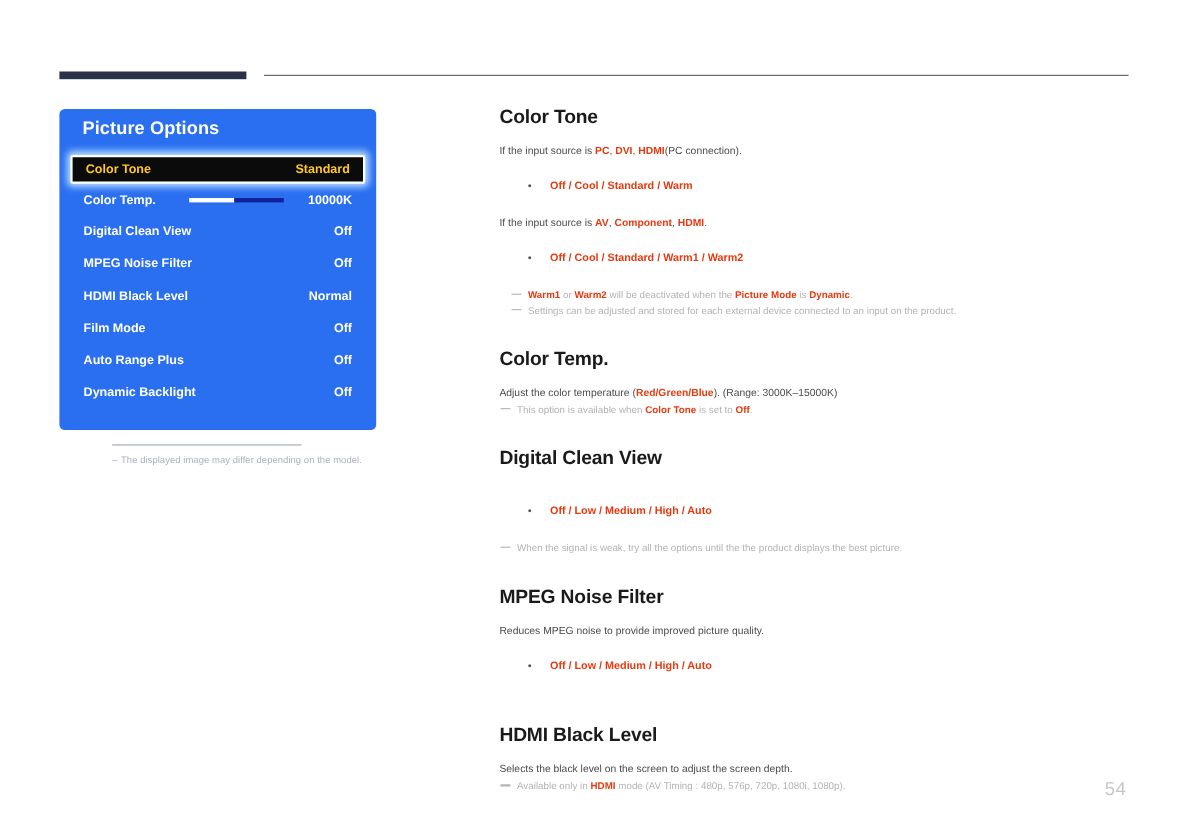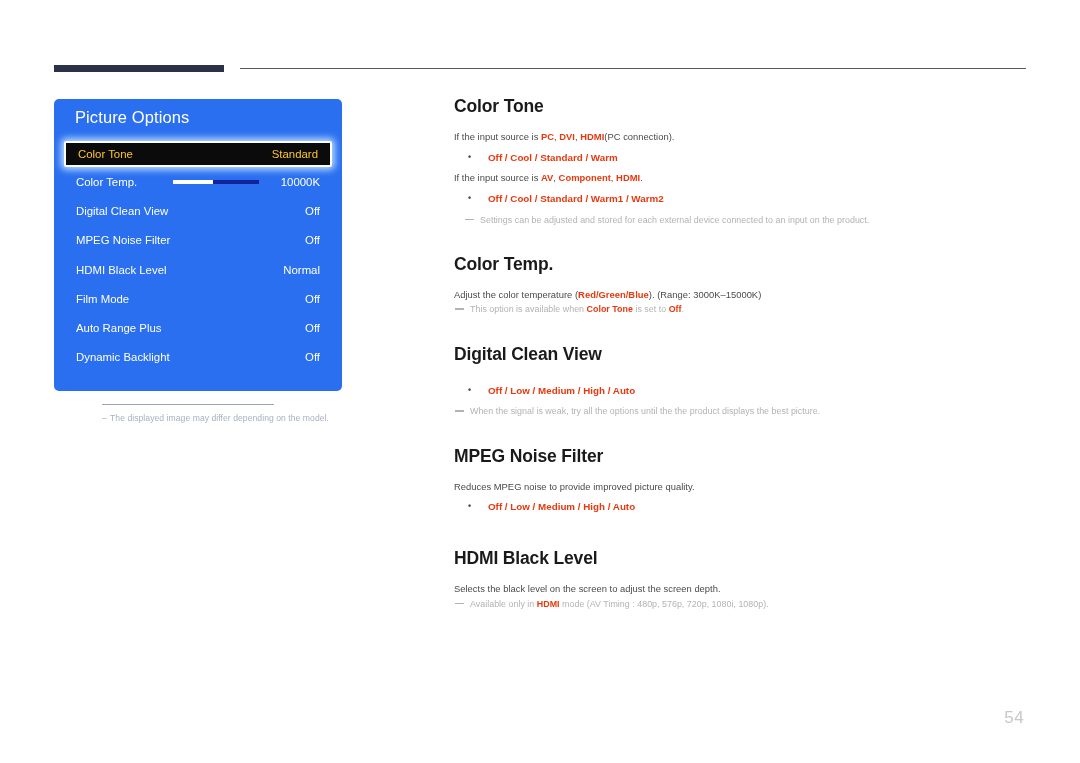--- a/index.html
+++ b/index.html
@@ -45,20 +45,21 @@
   .osd-panel {
     position: absolute;
     left: 54px;
     top: 99px;
     width: 288px;
     height: 292px;
     background: #2a6ff0;
     border-radius: 5px;
     box-sizing: border-box;
     padding: 0;
+    font-weight: bold;
   }
   .osd-title {
     position: absolute;
     left: 21px;
     top: 9px;
     font-size: 16.5px;
     color: #ffffff;
     letter-spacing: .1px;
   }
   .osd-list {
@@ -166,21 +167,21 @@
     margin: 0;
     font-size: 9.4px;
     color: #4a4a4a;
     line-height: 1.55;
     letter-spacing: .02px;
   }
   .em { color: #e8380d; font-weight: bold; }
   .sep { color: #4a4a4a; font-weight: normal; }
 
   ul.opts {
-    margin: 4px;
+    margin: 16px;
     padding: 0;
     list-style: none;
   }
   ul.opts li {
     position: relative;
     padding-left: 30px;
     font-size: 9.8px;
     line-height: 1.9;
     color: #e8380d;
     font-weight: bold;
@@ -307,20 +308,21 @@
   <h2 class="sec-title">Color Tone</h2>
   <div class="gap-md"></div>
   <p class="body"><span>If the input source is </span><span class="em">PC</span><span class="sep">, </span><span class="em">DVI</span><span class="sep">, </span><span class="em">HDMI</span><span>(PC connection).</span></p>
   <ul class="opts">
     <li><span>Off / Cool / Standard / Warm</span></li>
   </ul>
   <p class="body"><span>If the input source is </span><span class="em">AV</span><span class="sep">, </span><span class="em">Component</span><span class="sep">, </span><span class="em">HDMI</span><span>.</span></p>
   <ul class="opts">
     <li><span>Off / Cool / Standard / Warm1 / Warm2</span></li>
   </ul>
+  <div class="subnote indent"><span class="em">Warm1</span><span class="dim"> or </span><span class="em">Warm2</span><span class="dim"> will be deactivated when the </span><span class="em">Picture Mode</span><span class="dim"> is </span><span class="em">Dynamic</span><span class="dim">.</span></div>
   <div class="subnote indent"><span class="dim">Settings can be adjusted and stored for each external device connected to an input on the product.</span></div>
 
   <div class="gap-xl"></div>
 
   <h2 class="sec-title">Color Temp.</h2>
   <div class="gap-md"></div>
   <p class="body"><span>Adjust the color temperature (</span><span class="em">Red</span><span class="em">/</span><span class="em">Green</span><span class="em">/</span><span class="em">Blue</span><span>). (Range: 3000K–15000K)</span></p>
   <div class="subnote"><span class="dim">This option is available when </span><span class="em">Color Tone</span><span class="dim"> is set to </span><span class="em">Off</span><span class="dim">.</span></div>
 
   <div class="gap-xl"></div>

